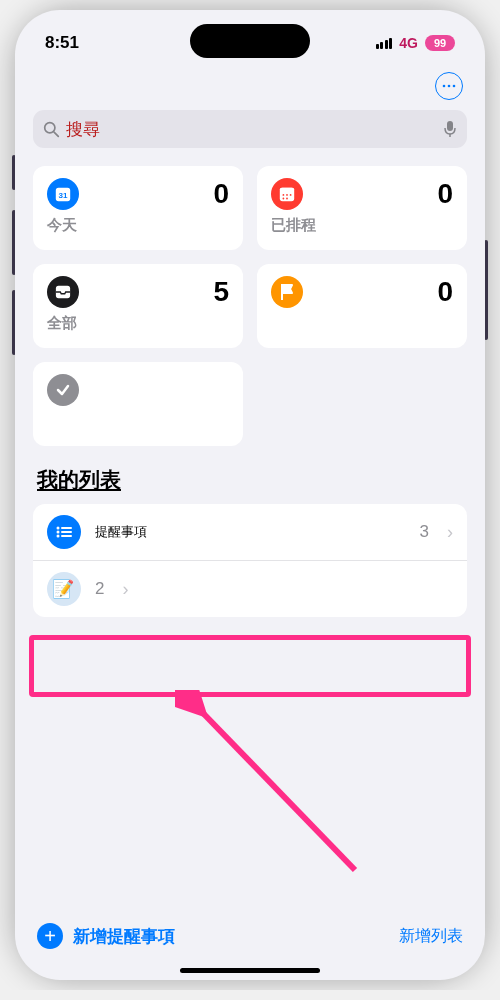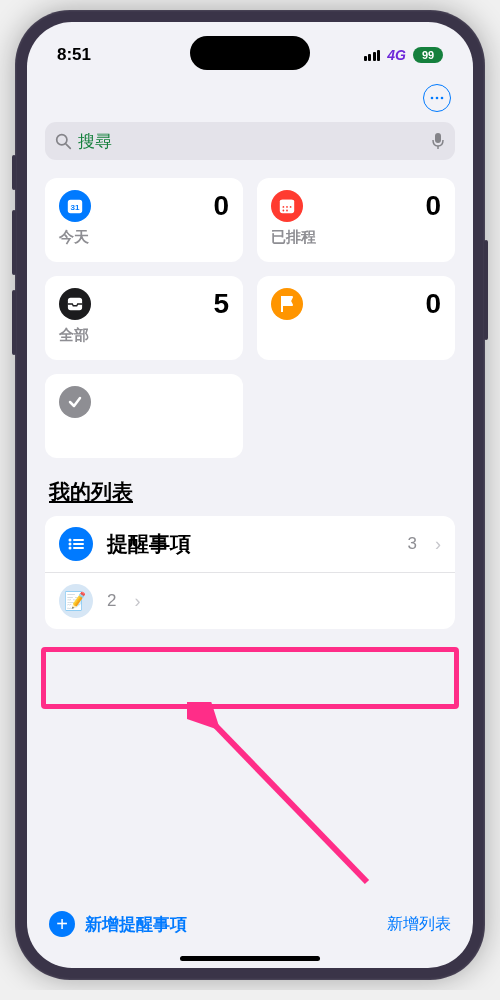--- a/index.html
+++ b/index.html
@@ -9,21 +9,20 @@
       display: flex;
       justify-content: center;
       padding: 10px;
     }
     
     .phone-frame {
       width: 470px;
       height: 970px;
       background: #3a3448;
       border-radius: 55px;
-      padding: 12px;
       box-shadow: 0 0 30px rgba(0,0,0,0.3), inset 0 0 3px rgba(255,255,255,0.2);
       position: relative;
     }
     
     .side-button {
       position: absolute;
       background: #3a3448;
       width: 4px;
       border-radius: 2px;
     }
@@ -78,26 +77,26 @@
       align-items: flex-end;
       gap: 1.5px;
       height: 12px;
     }
     .signal-bars span { width: 3px; background: #000; border-radius: 1px; }
     .signal-bars span:nth-child(1){height:5px}
     .signal-bars span:nth-child(2){height:7px}
     .signal-bars span:nth-child(3){height:9px}
     .signal-bars span:nth-child(4){height:11px}
     
-    .network-label { font-size: 14px; font-weight: 600; color: #6d28d9; margin: 0 2px; font-style: italic; }
+    .network-label { font-size: 14px; font-weight: 600; color: #be185d; margin: 0 2px; }
     
     .battery-pill {
       width: 30px;
       height: 16px;
-      background: #15803d;
+      background: #ec4899;
       border-radius: 8px;
       color: #fff;
       font-size: 11px;
       font-weight: 700;
       display: flex;
       align-items: center;
       justify-content: center;
     }
     
     .content {
@@ -129,21 +128,21 @@
     .search-bar {
       background: #e4e3ea;
       border-radius: 11px;
       height: 38px;
       display: flex;
       align-items: center;
       padding: 0 10px;
       margin-bottom: 18px;
     }
     .search-icon { color: #848489; margin-right: 6px; }
-    .search-placeholder { flex: 1; color: #15803d; font-size: 17px; }
+    .search-placeholder { flex: 1; color: #b91c1c; font-size: 17px; }
     .mic-icon { color: #848489; }
     
     .summary-grid {
       display: grid;
       grid-template-columns: 1fr 1fr;
       gap: 14px;
       margin-bottom: 20px;
     }
     
     .summary-card {
@@ -217,21 +216,21 @@
       border-radius: 50%;
       display: flex;
       align-items: center;
       justify-content: center;
       color: #fff;
       flex-shrink: 0;
     }
     .list-icon.blue { background: #007aff; }
     .list-icon.light { background: #d6e6f5; }
     
-    .list-name { flex: 1; font-size: 21px; color: #000; font-weight: bold; }
+    .list-name { flex: 1; font-size: 13px; color: #000; }
     .list-count { font-size: 17px; color: #8e8e93; margin-right: 4px; }
     .list-chevron { color: #c7c7cc; font-size: 18px; }
     
     .highlight-box {
       position: absolute;
       border: 5px solid #ff2d88;
       border-radius: 4px;
       pointer-events: none;
       z-index: 50;
       left: 14px;

